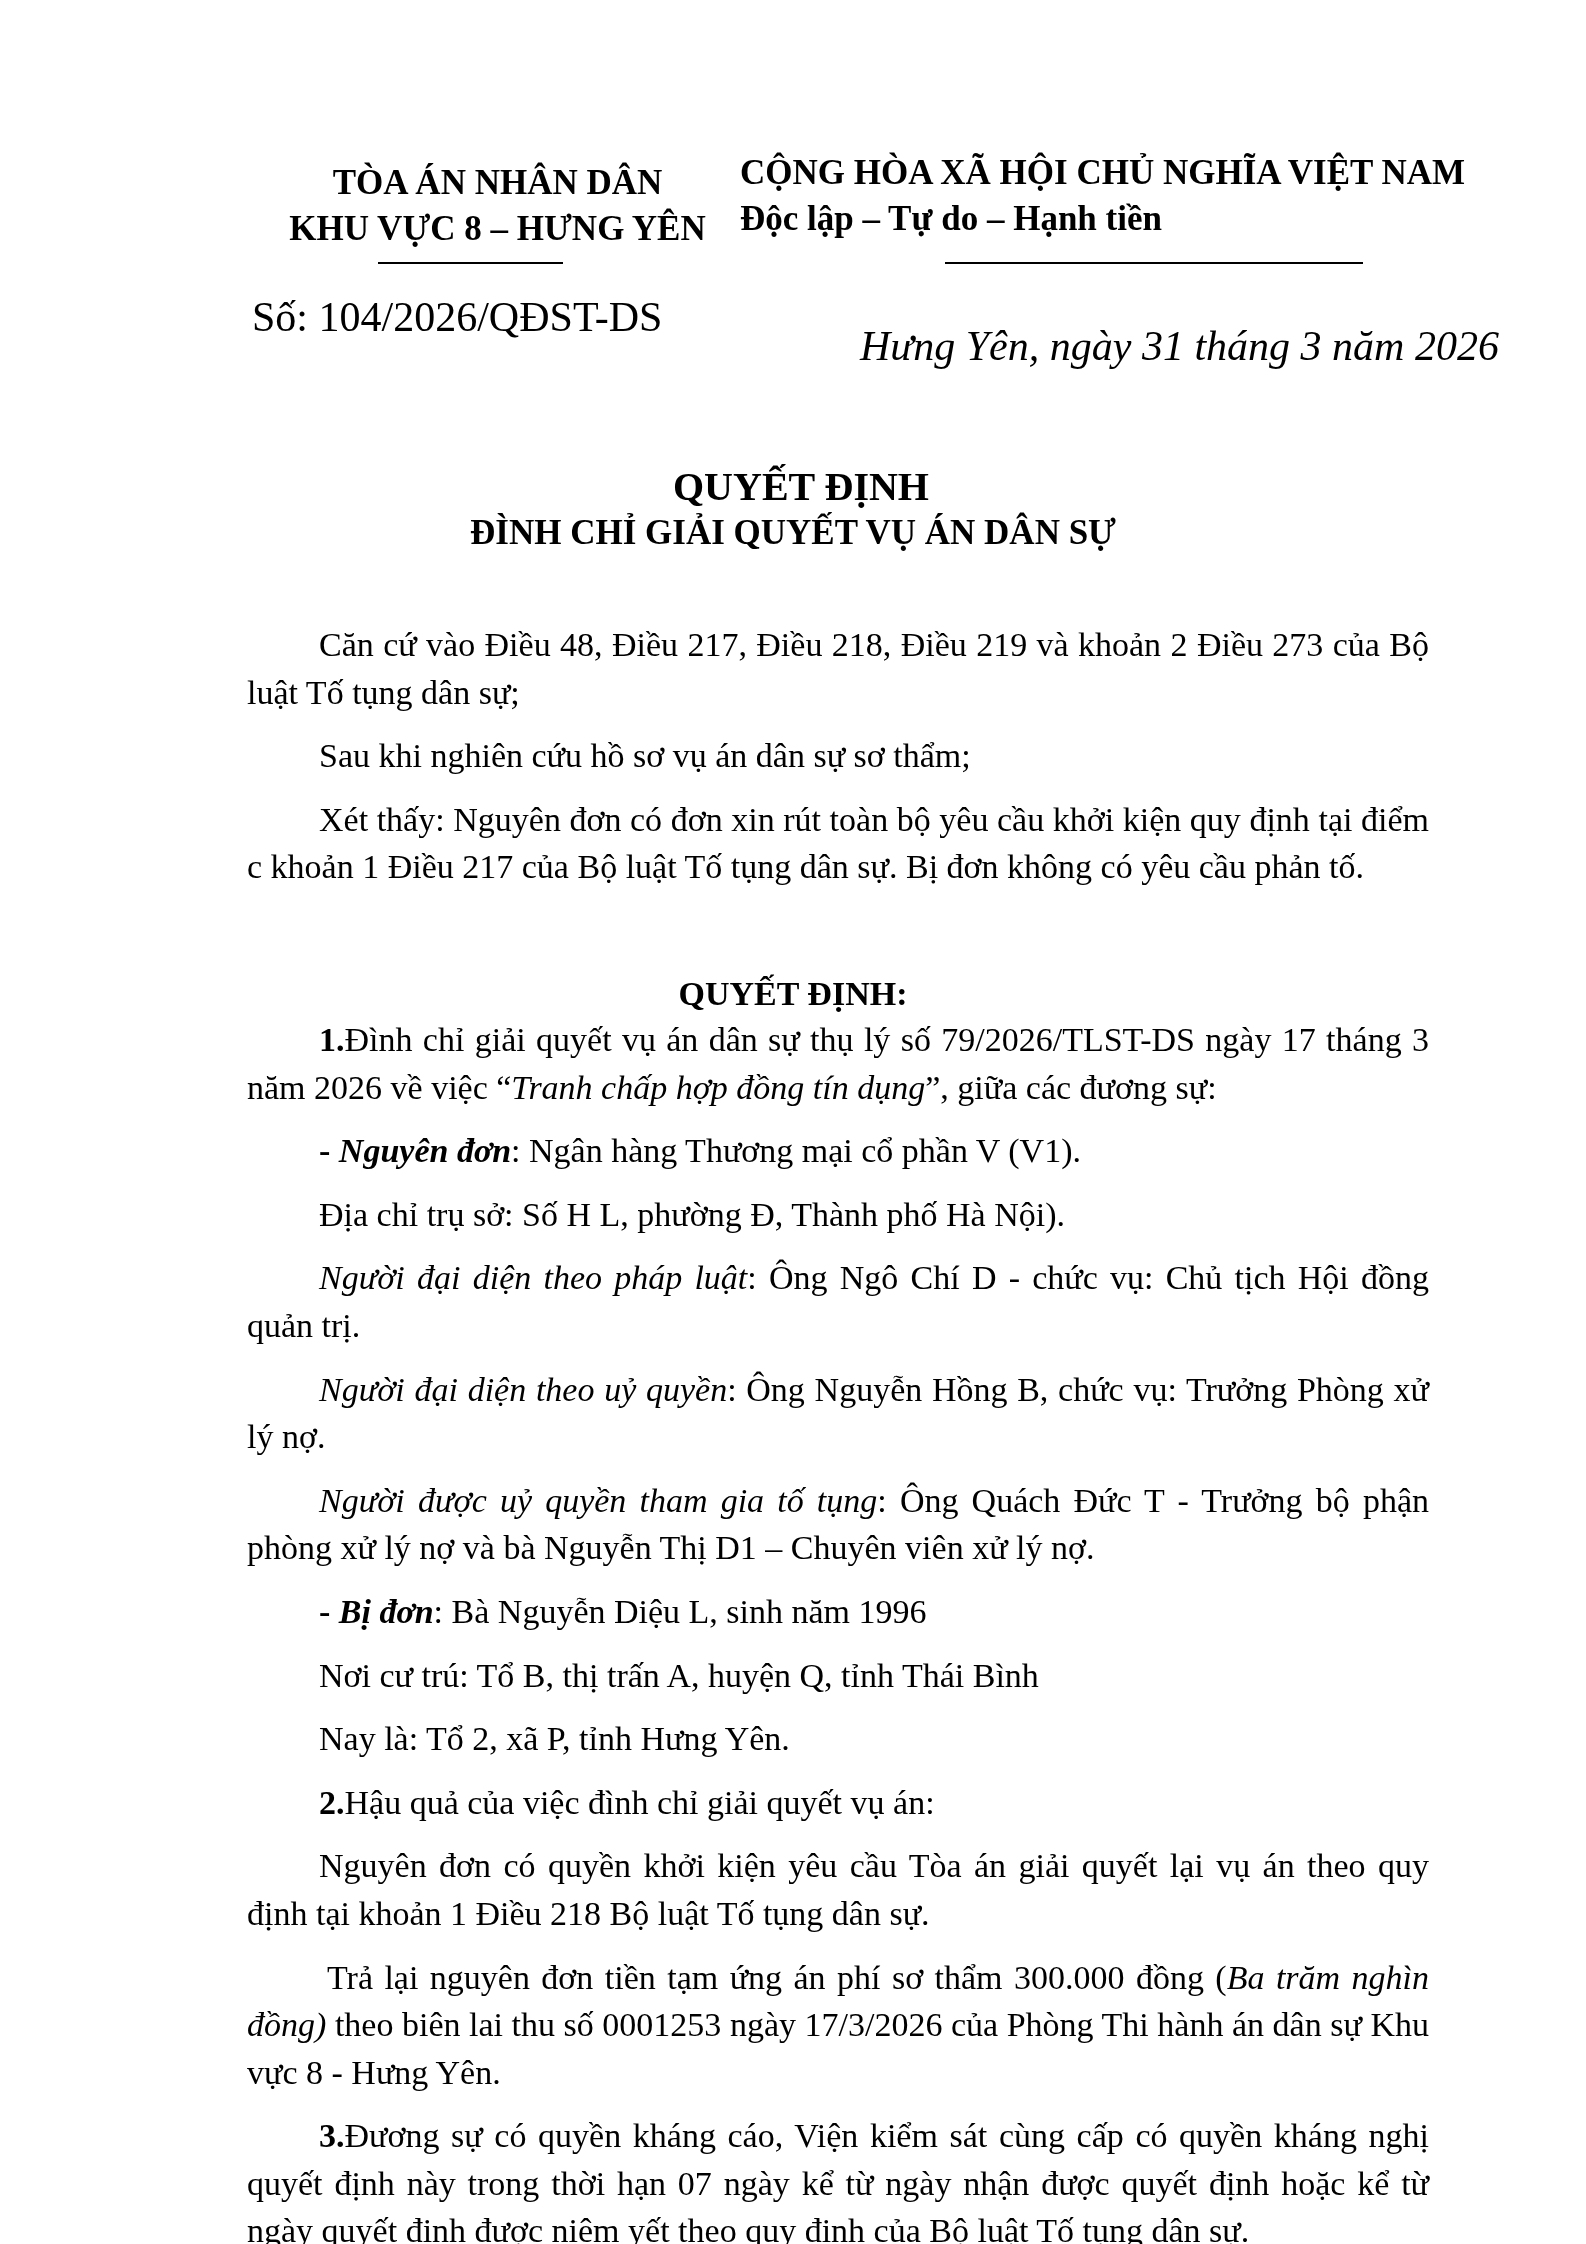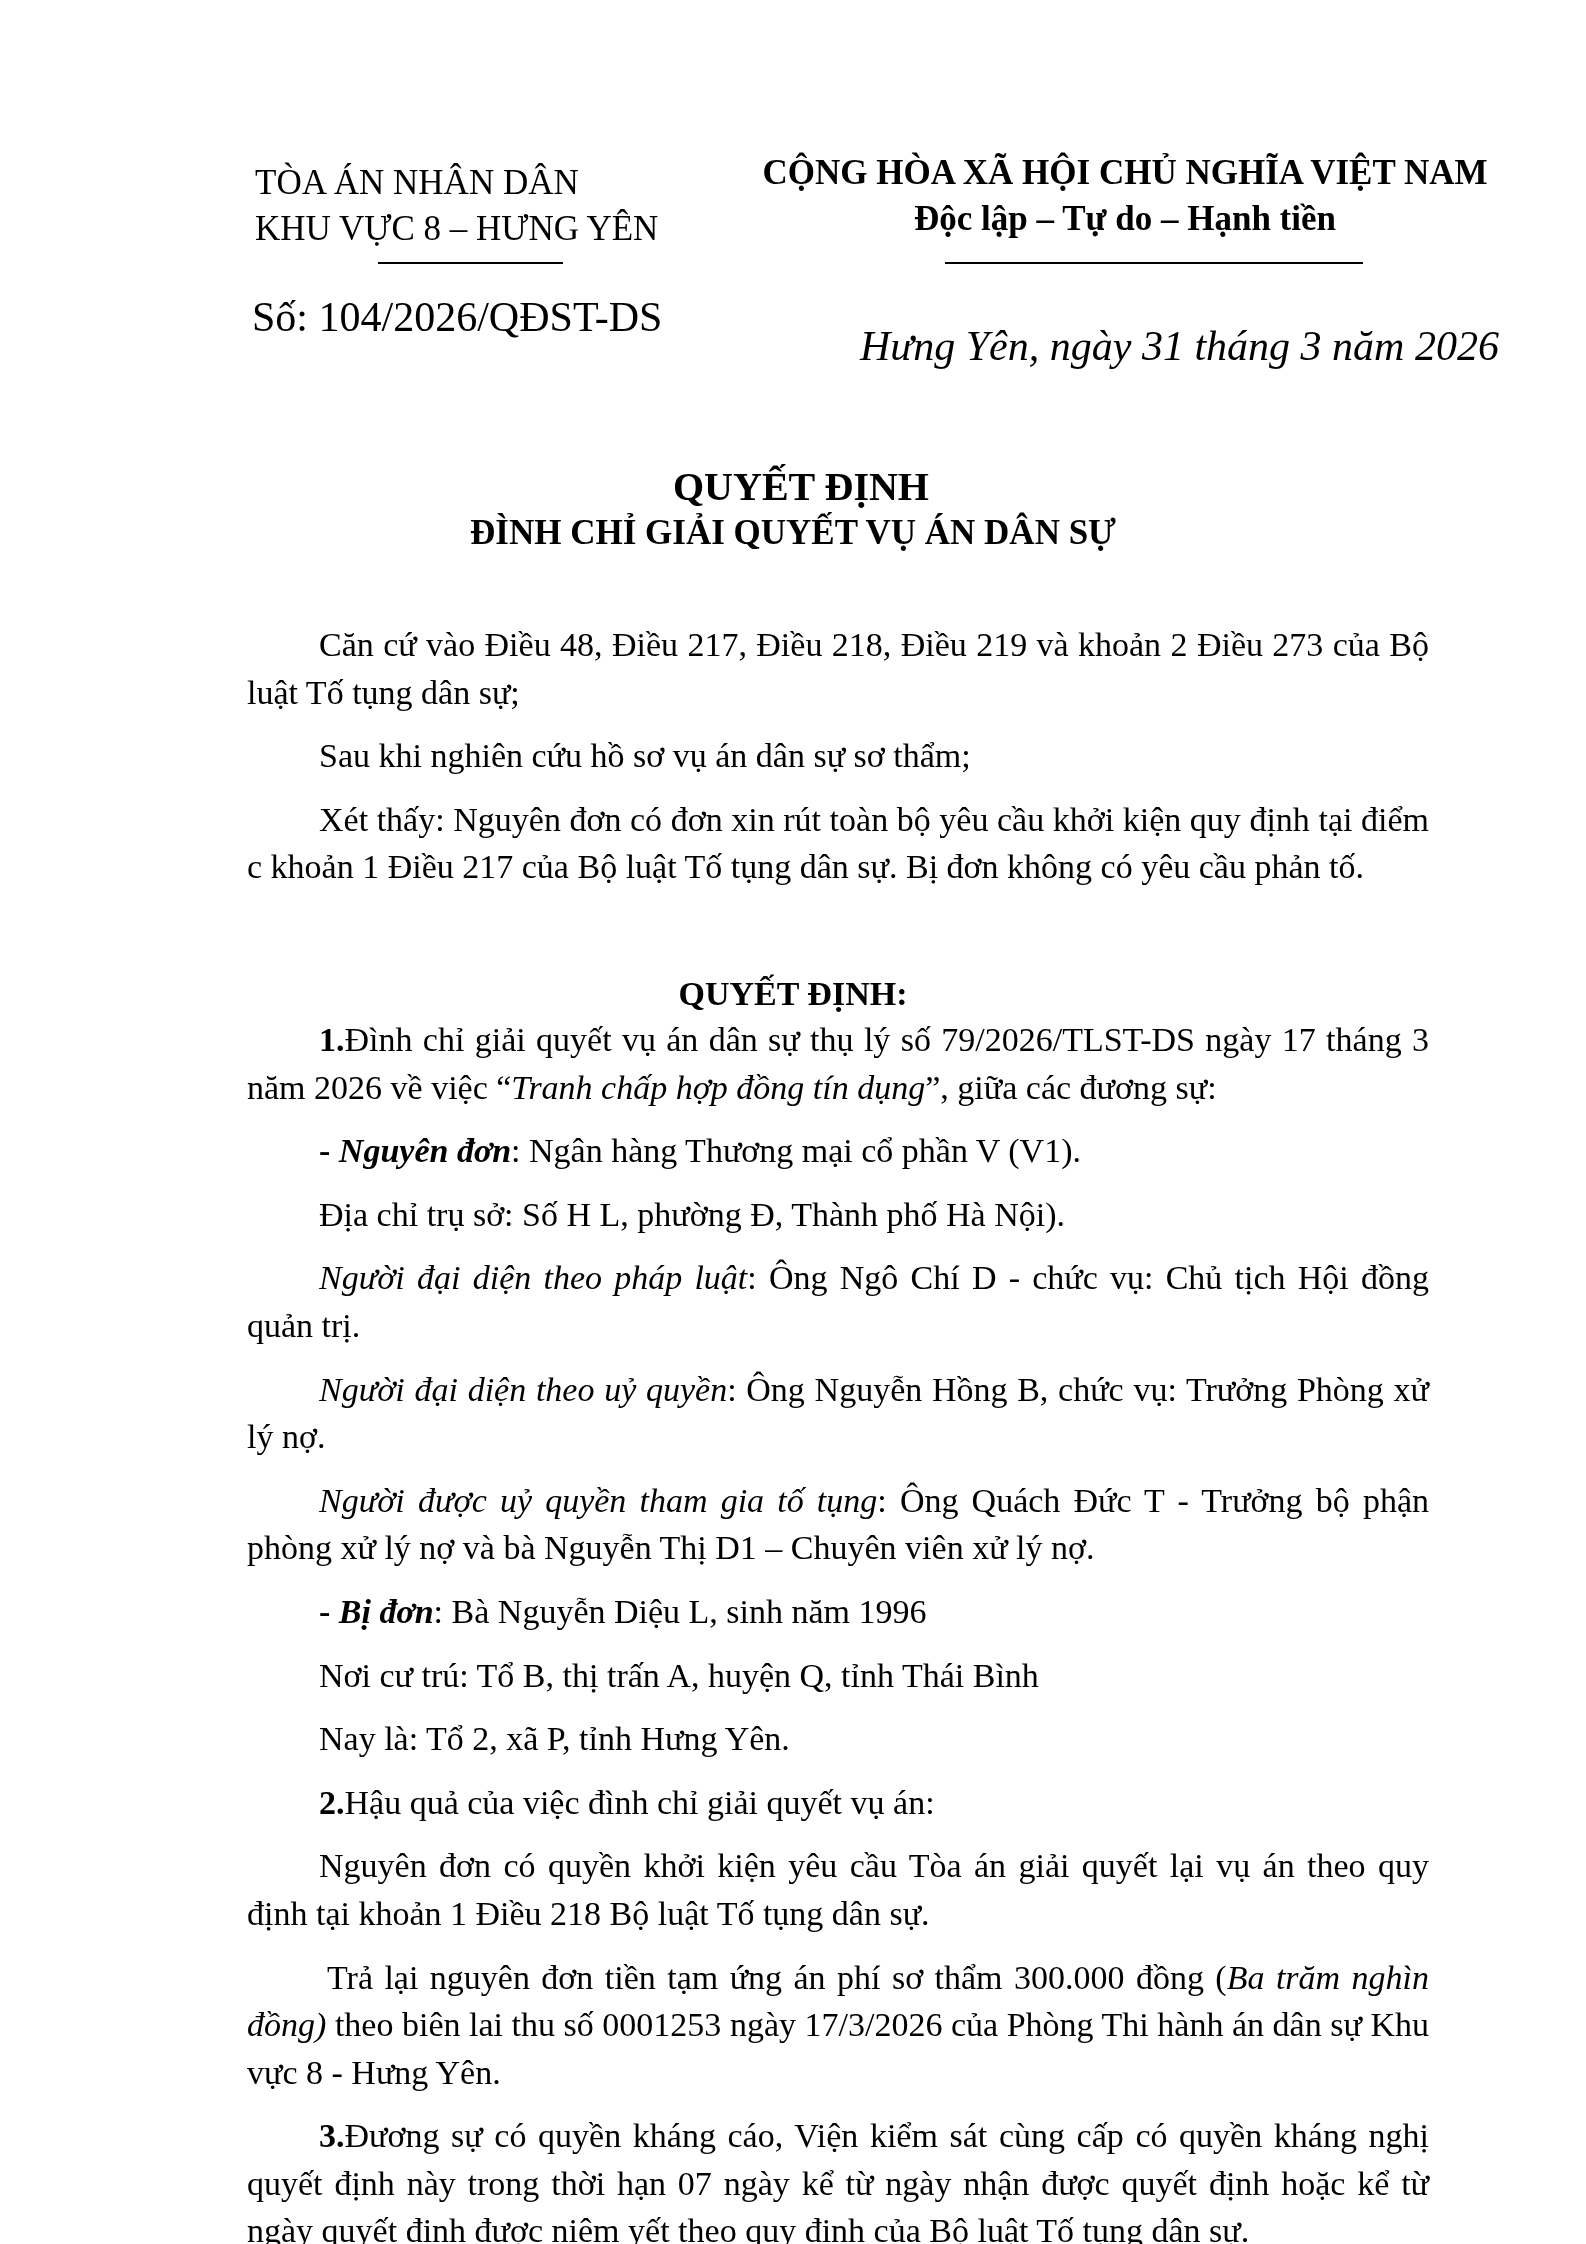--- a/index.html
+++ b/index.html
@@ -1,20 +1,20 @@
 <!DOCTYPE html>
 <html><head>
 <meta charset="utf-8">
 <style>
   html, body { margin: 0; padding: 0; background: #ffffff; }
   body { width: 1586px; height: 2244px; position: relative; overflow: hidden;
          font-family: "Liberation Serif", "DejaVu Serif", serif; color: #000; }
   .abs { position: absolute; }
-  .hdr-left { left: 255px; width: 515px; font-weight: normal; font-size: 35px; line-height: 46px; }
-  .hdr-right { left: 740px; width: 770px; text-align: center; font-weight: bold; font-size: 35px; line-height: 46px; }
+  .hdr-left { left: 240px; width: 515px; text-align: center; font-weight: bold; font-size: 35px; line-height: 46px; }
+  .hdr-right { left: 740px; width: 770px; text-align: left; font-weight: bold; font-size: 35px; line-height: 46px; }
   .rule { position: absolute; height: 0; border-top: 2px solid #000; }
   .so { left: 252px; top: 293px; font-size: 42px; }
   .date { left: 860px; top: 322px; font-size: 42px; font-style: italic; }
   .title { left: 0; width: 1586px; text-align: center; font-weight: bold; }
   .body { left: 231px; width: 1214px; font-size: 34px; line-height: 47.6px; text-align: justify; }
   .p { margin: 16px; text-indent: 72px; }
   .sub { position: absolute; left: 0; width: 1586px; text-align: center; font-weight: bold; font-size: 34px; }
   b, strong { font-weight: bold; }
   i, em { font-style: italic; }
 </style>

